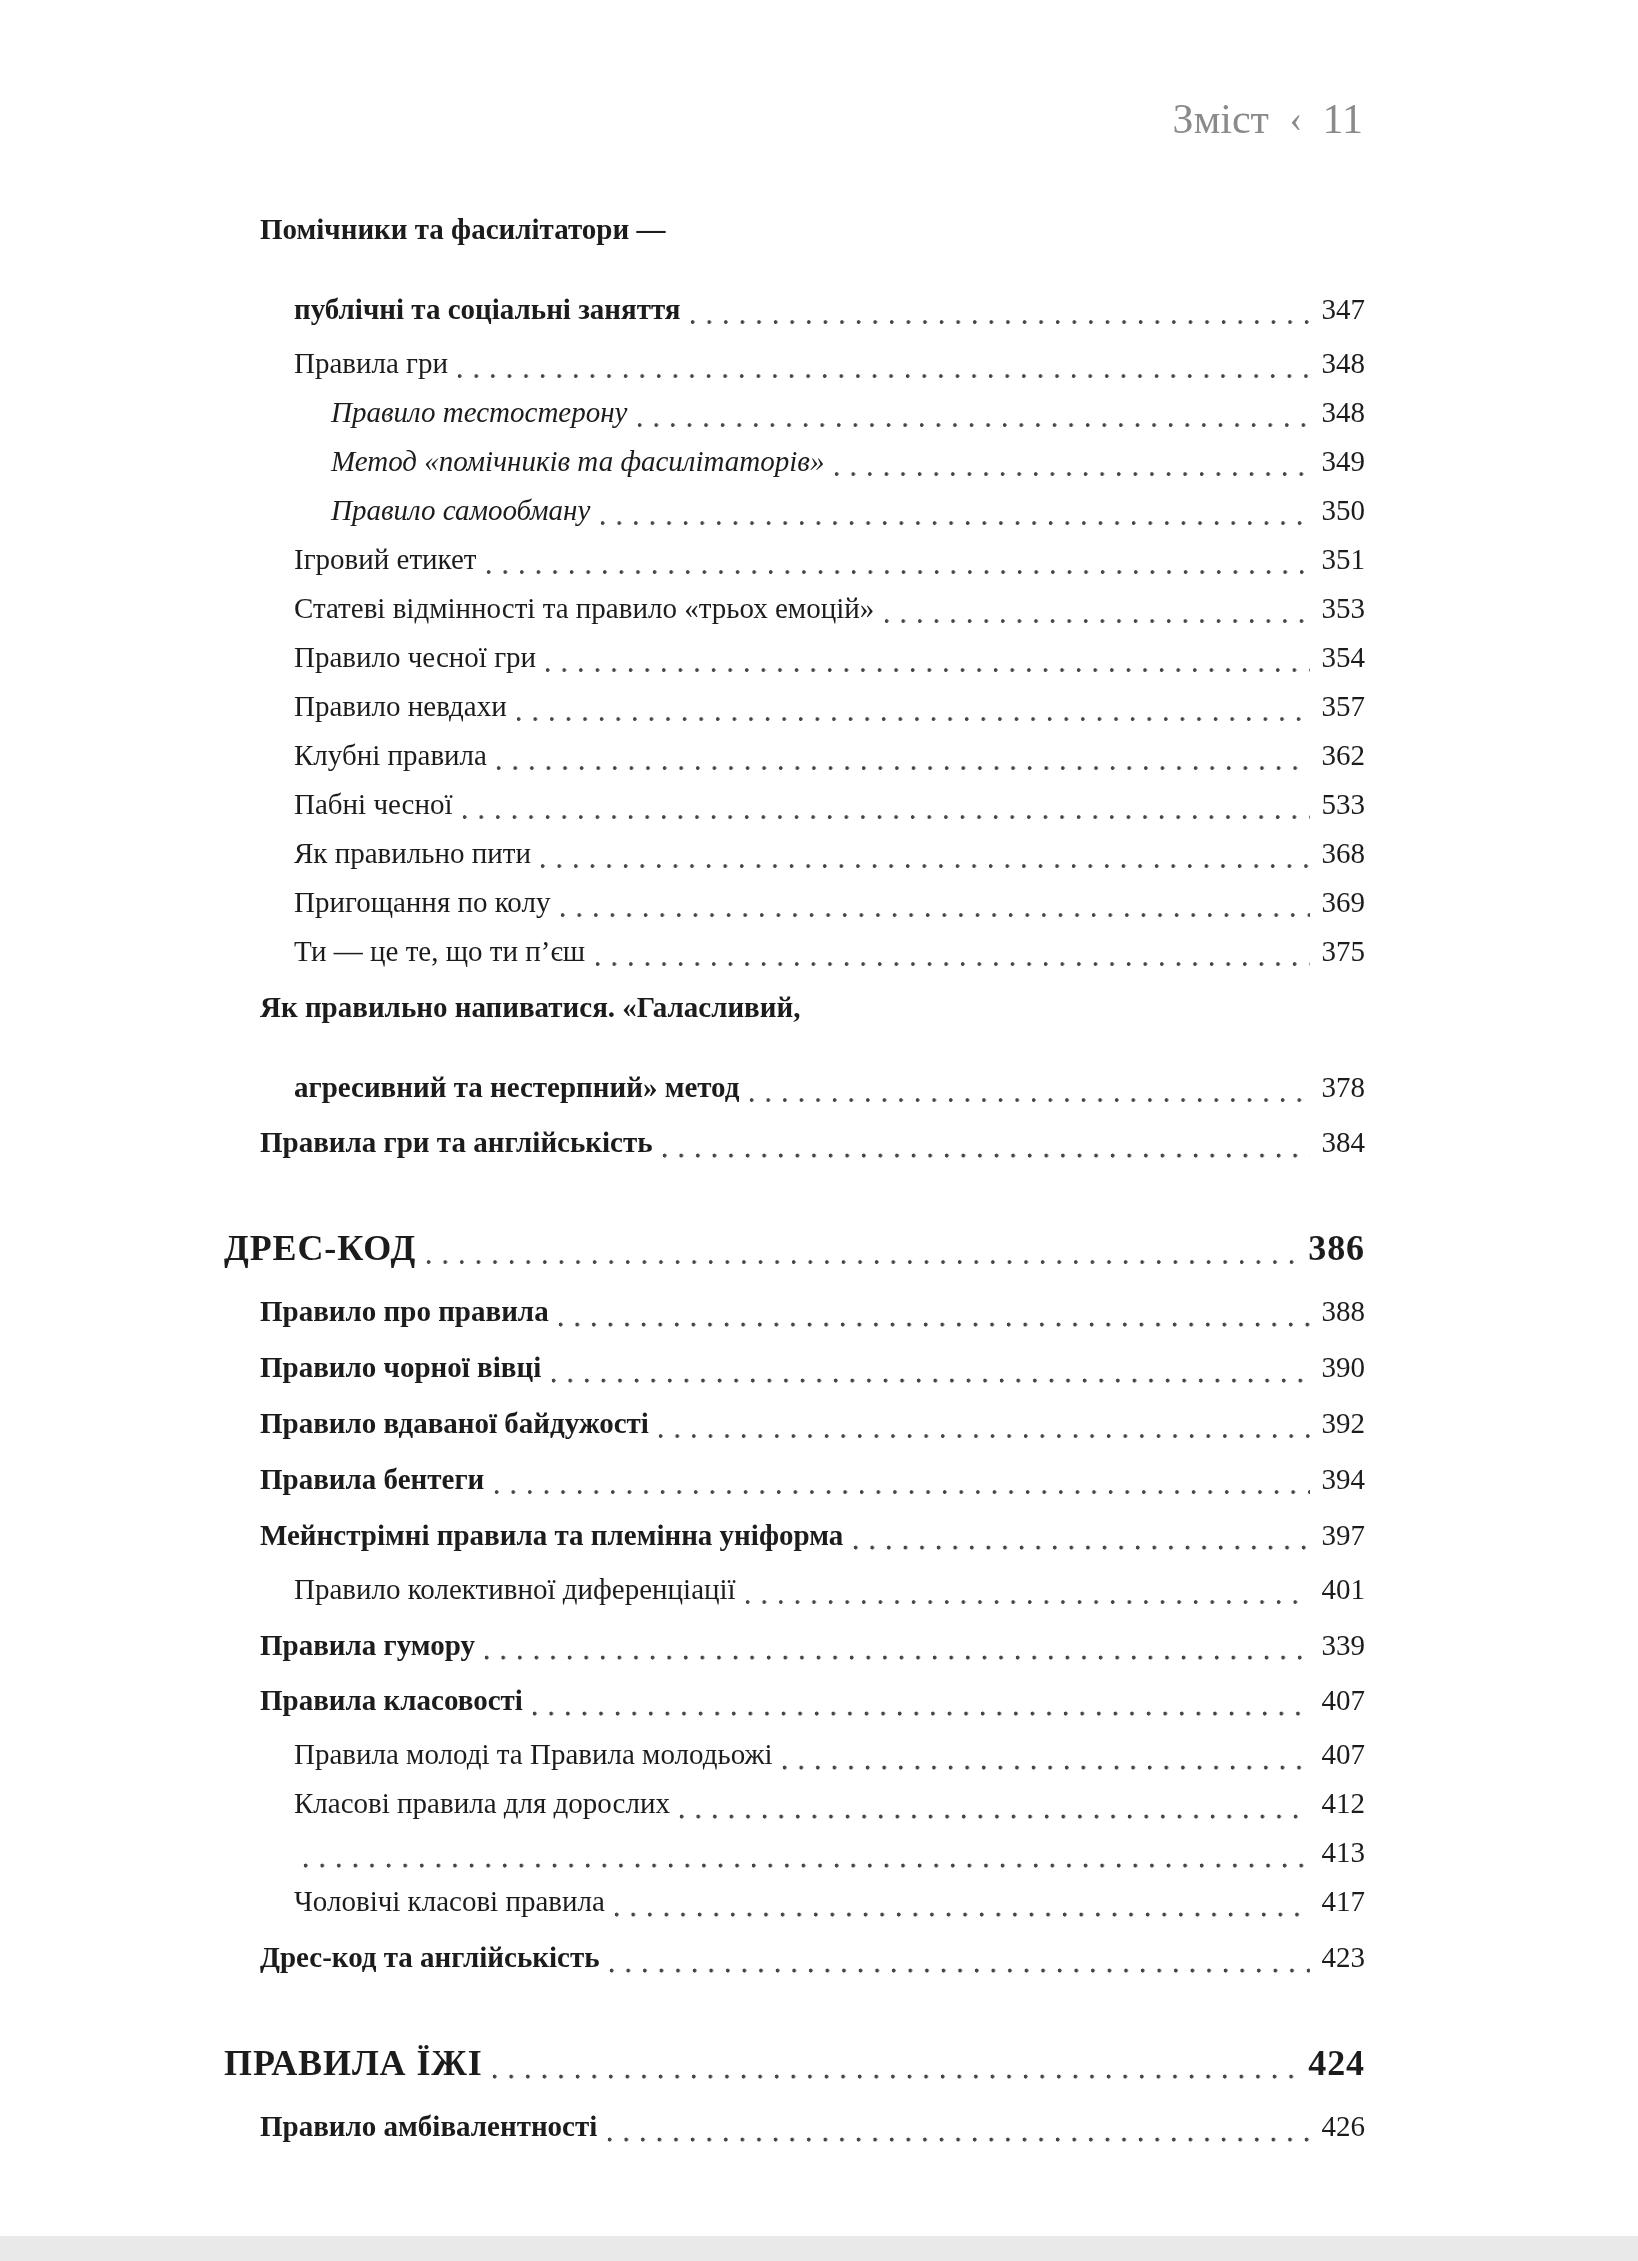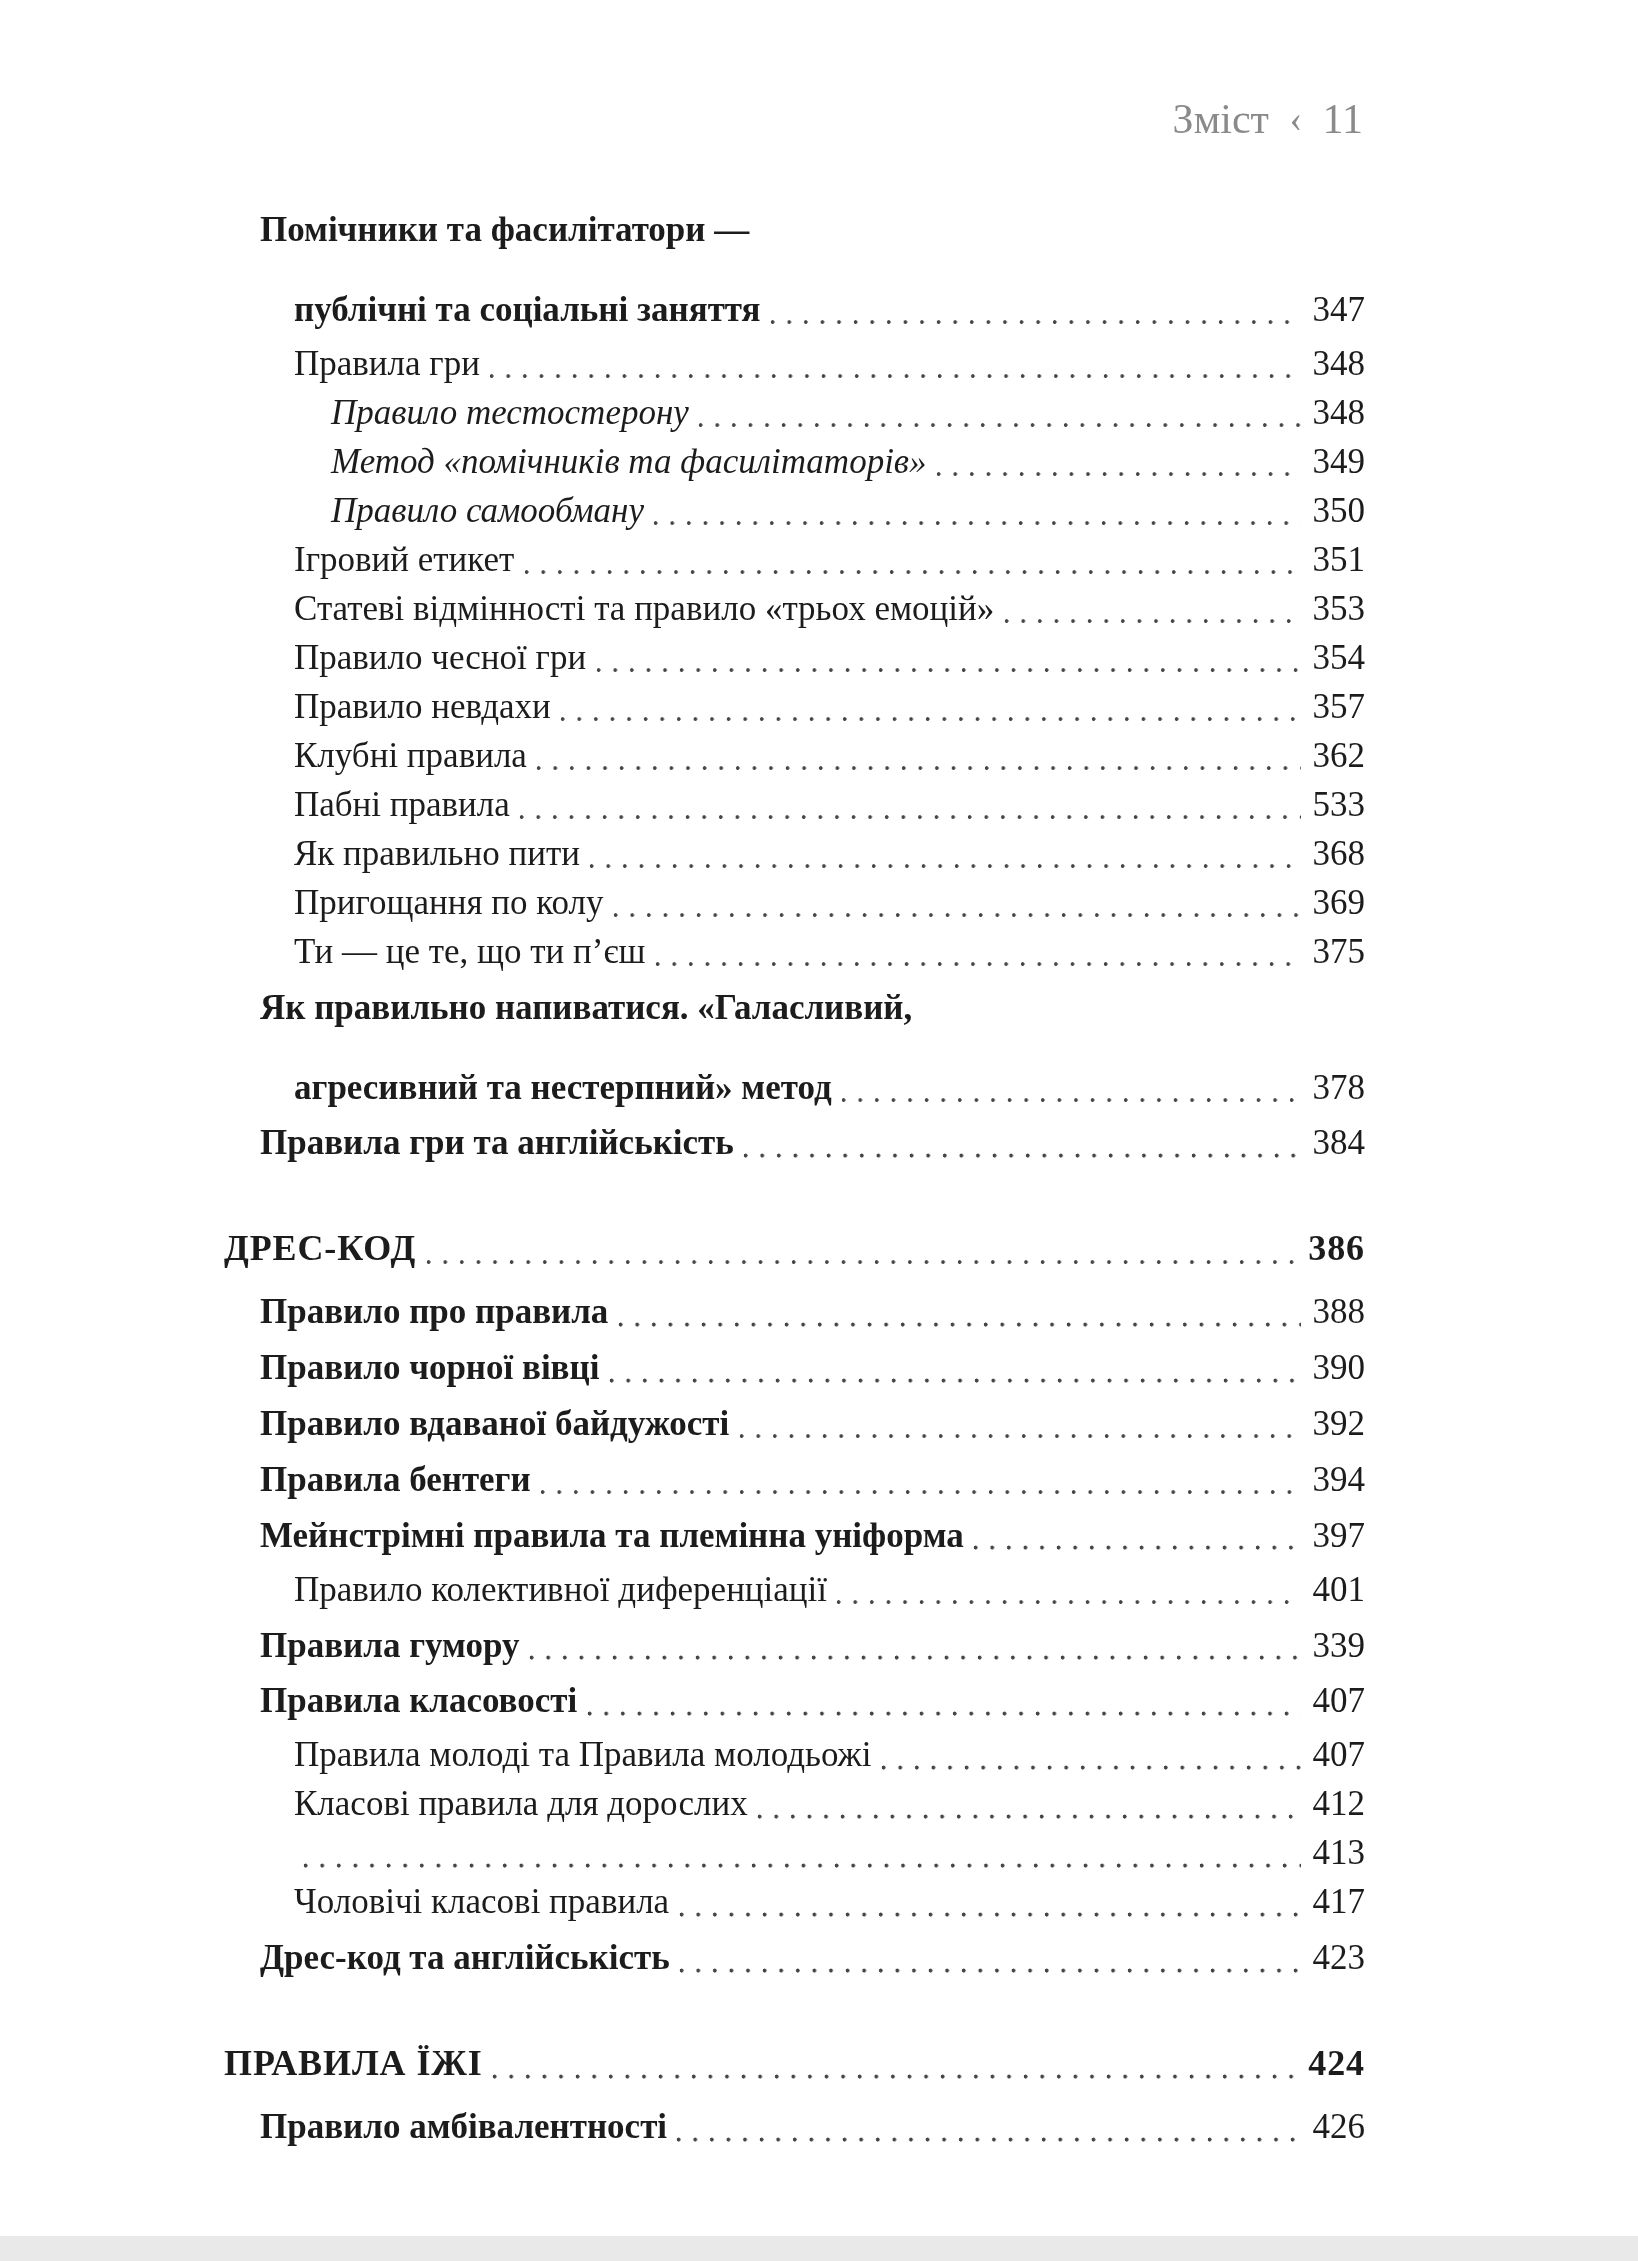--- a/index.html
+++ b/index.html
@@ -30,21 +30,21 @@
     font-size:38px;
     transform:translateY(-1.7px);
     display:inline-block;
   }
   
   .toc{
     position:absolute;
     left:224px;top:198px;
     width:1141px;
   }
-  .entry{line-height:49px;font-size:35px;}
+  .entry{line-height:49px;font-size:29px;}
   .entry .line{display:flex;align-items:baseline;}
   .lvl0{
     font-weight:bold;
     font-size:36px;line-height:53px;
     letter-spacing:0.9px;
     margin:55px 0 12px;
   }
   .lvl1{
     font-weight:bold;
     padding-left:36px;
@@ -154,21 +154,21 @@
       </div>
       <div class="entry lvl2">
         <div class="line">
           <span class="label">Клубні правила</span>
           <span class="dots"></span>
           <span class="page-num">362</span>
         </div>
       </div>
       <div class="entry lvl2">
         <div class="line">
-          <span class="label">Пабні правила</span>
+          <span class="label">Пабні чесної</span>
           <span class="dots"></span>
           <span class="page-num">533</span>
         </div>
       </div>
       <div class="entry lvl2">
         <div class="line">
           <span class="label">Як правильно пити</span>
           <span class="dots"></span>
           <span class="page-num">368</span>
         </div>

